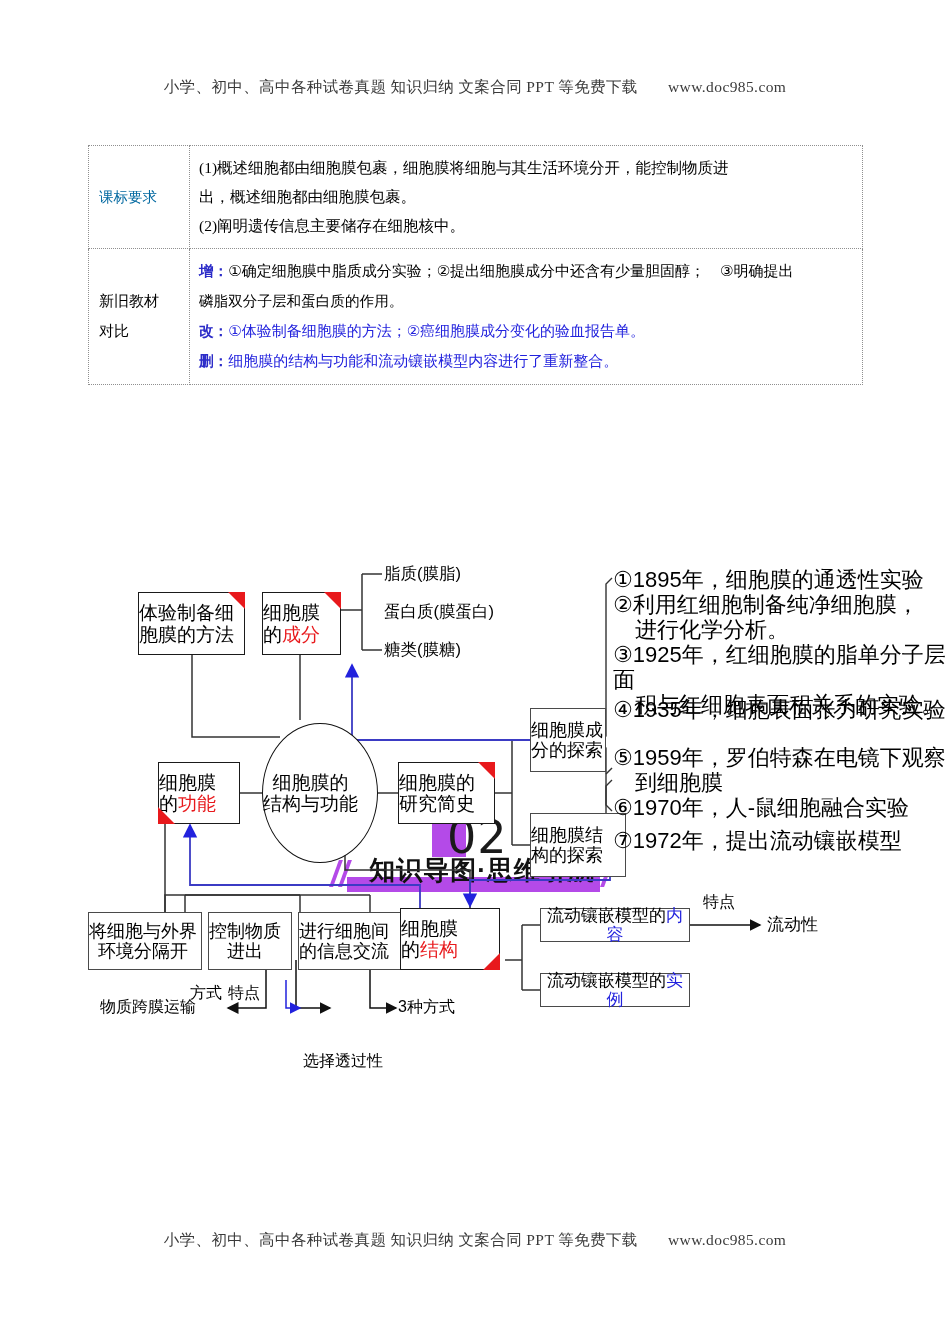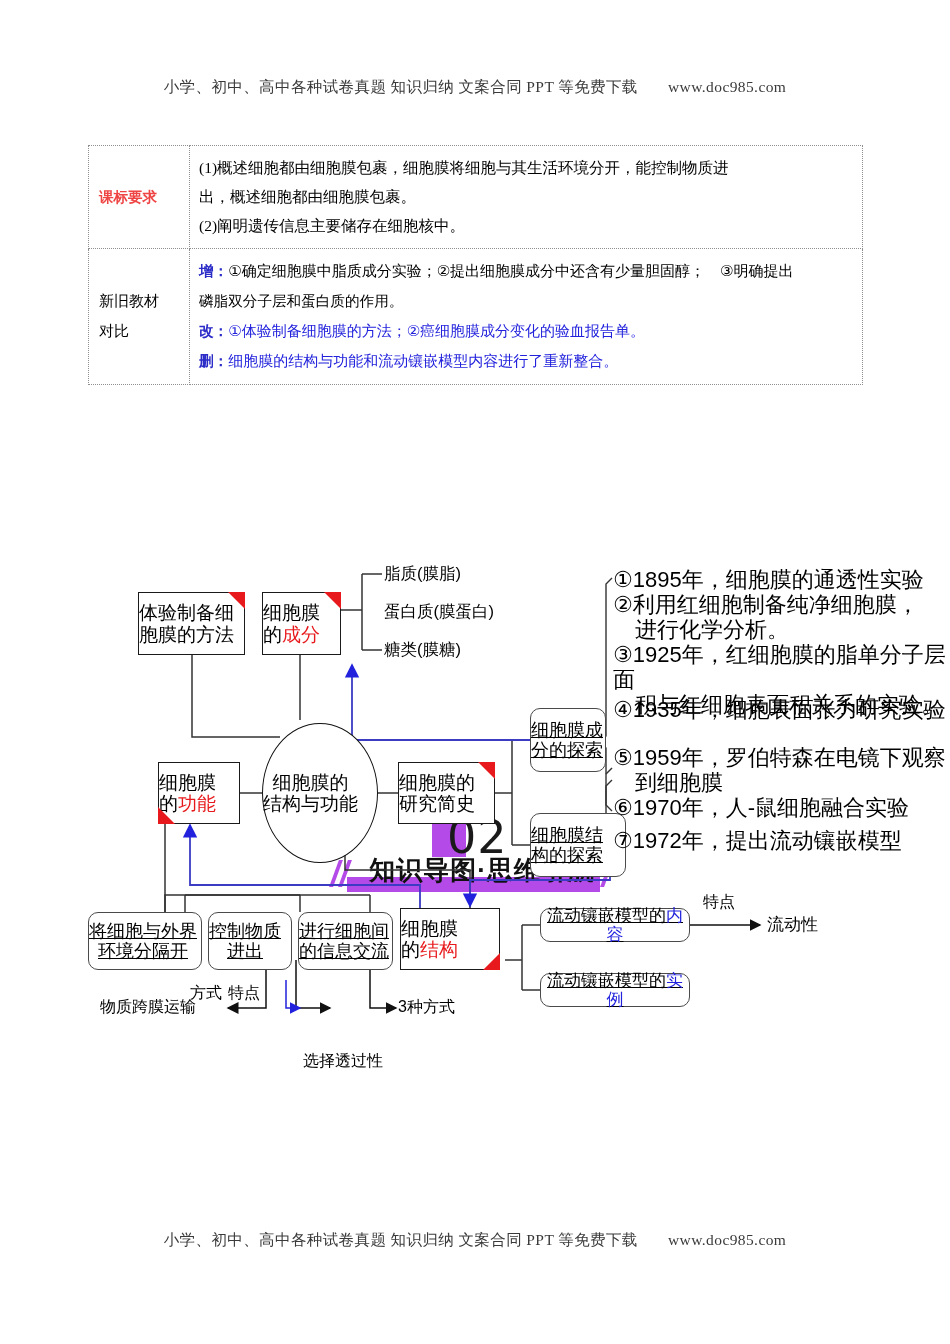--- a/index.html
+++ b/index.html
@@ -24,21 +24,21 @@
   .tbl{
     position:absolute;left:88px;top:145px;width:775px;
     border:1px dotted #8f8f8f;border-collapse:collapse;
   }
   .tbl td{
     border:1px dotted #8f8f8f;vertical-align:middle;
     font-family:"Liberation Serif","DejaVu Serif",serif;
     font-size:15.5px;line-height:29px;padding:7px 8px 8px 9px;color:#000;
   }
   .tbl td.lab{width:82px;text-align:left;padding-left:10px;white-space:nowrap;}
-  .lab-blue{color:#ef4444;font-weight:bold;font-family:"Liberation Sans",sans-serif;font-size:14.5px;}
+  .lab-blue{color:#0369a1;font-weight:normal;font-family:"Liberation Sans",sans-serif;font-size:14.5px;}
   .lab-plain{color:#000;font-family:"Liberation Sans",sans-serif;font-size:15px;line-height:30px;}
   .mk{color:#2b2bc8;font-weight:bold;font-family:"Liberation Sans",sans-serif;}
   .cn{font-family:"Liberation Sans","DejaVu Sans",sans-serif;font-size:15px;}
   .row2 div{font-family:"Liberation Sans",sans-serif;font-size:14.6px;line-height:30px;}
 
   
   .banner{position:absolute;left:0;top:405px;width:950px;height:95px;}
   .num-sq{position:absolute;left:432px;top:418px;width:34px;height:34px;background:#b44ae8;}
   .num-txt{
     position:absolute;left:447px;top:405px;font-size:46px;color:#1a1a1a;
@@ -61,21 +61,21 @@
   .map{position:absolute;left:0;top:540px;width:950px;height:560px;}
   .map svg{position:absolute;left:0;top:0;}
 
   .node{
     position:absolute;box-sizing:border-box;background:#fff;
     font-family:"Liberation Sans","DejaVu Sans",sans-serif;
     display:flex;align-items:center;justify-content:flex-start;text-align:center;
     line-height:1.12;color:#000;
   }
   .rect{border:1.6px solid #1a1a1a;}
-  .round{border:1.5px solid #4a4a4a;border-radius:10px;text-decoration:underline;}
+  .round{border:1.5px solid #4a4a4a;border-radius:0;}
   .ellipse{border:1.8px solid #111;border-radius:50%;}
   .red{color:#e8191c;}
   .blue{color:#2222dd;}
 
   
   .tri-tr:after{
     content:"";position:absolute;right:-1px;top:-1px;
     border-top:17px solid #e8191c;border-left:17px solid transparent;
   }
   .tri-br:after{
@@ -289,21 +289,21 @@
     <div class="hist" style="left:613px;top:288px;">⑦1972年，提出流动镶嵌模型</div>
 
     <div class="node round" style="left:88px;top:372px;width:114px;height:58px;font-size:18px;">
       <span style="white-space:pre-line">将细胞与外界
 环境分隔开</span>
     </div>
     <div class="node round" style="left:208px;top:372px;width:84px;height:58px;font-size:18px;">
       <span style="white-space:pre-line">控制物质
 进出</span>
     </div>
-    <div class="node round" style="left:298px;top:372px;width:95px;height:58px;font-size:18px;">
+    <div class="node round" style="left:298px;top:372px;width:120px;height:58px;font-size:18px;">
       <span style="white-space:pre-line">进行细胞间
 的信息交流</span>
     </div>
 
     <div class="small-lbl" style="left:190px;top:443px;">方式</div>
     <div class="small-lbl" style="left:228px;top:443px;">特点</div>
     <div class="small-lbl" style="left:100px;top:457px;">物质跨膜运输</div>
     <div class="small-lbl blue" style="left:303px;top:475px;margin-top:36px;">选择透过性</div>
     <div class="small-lbl" style="left:398px;top:457px;">3种方式</div>
 

